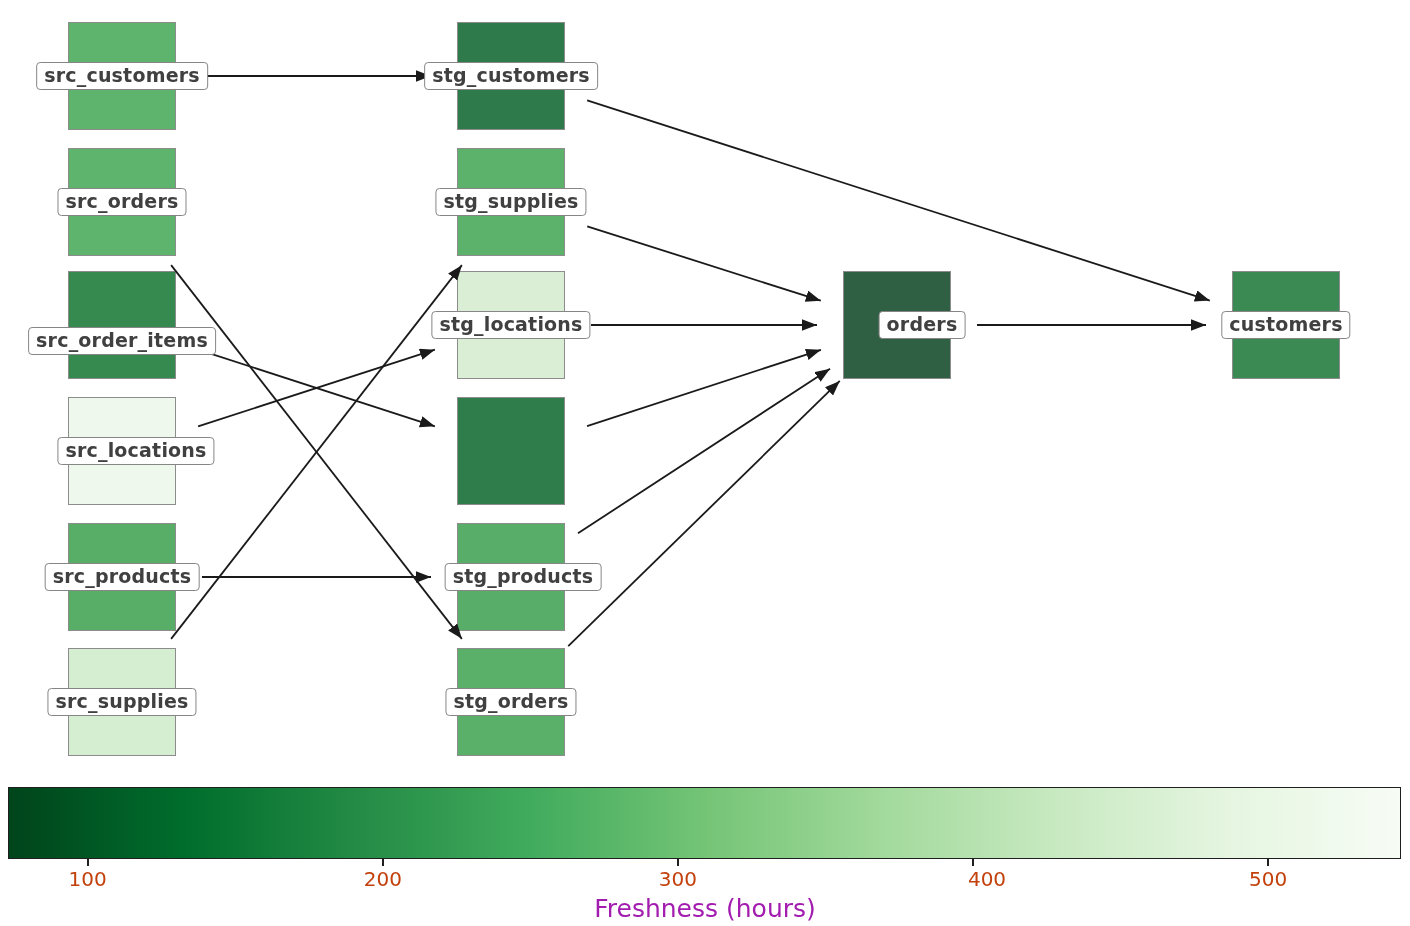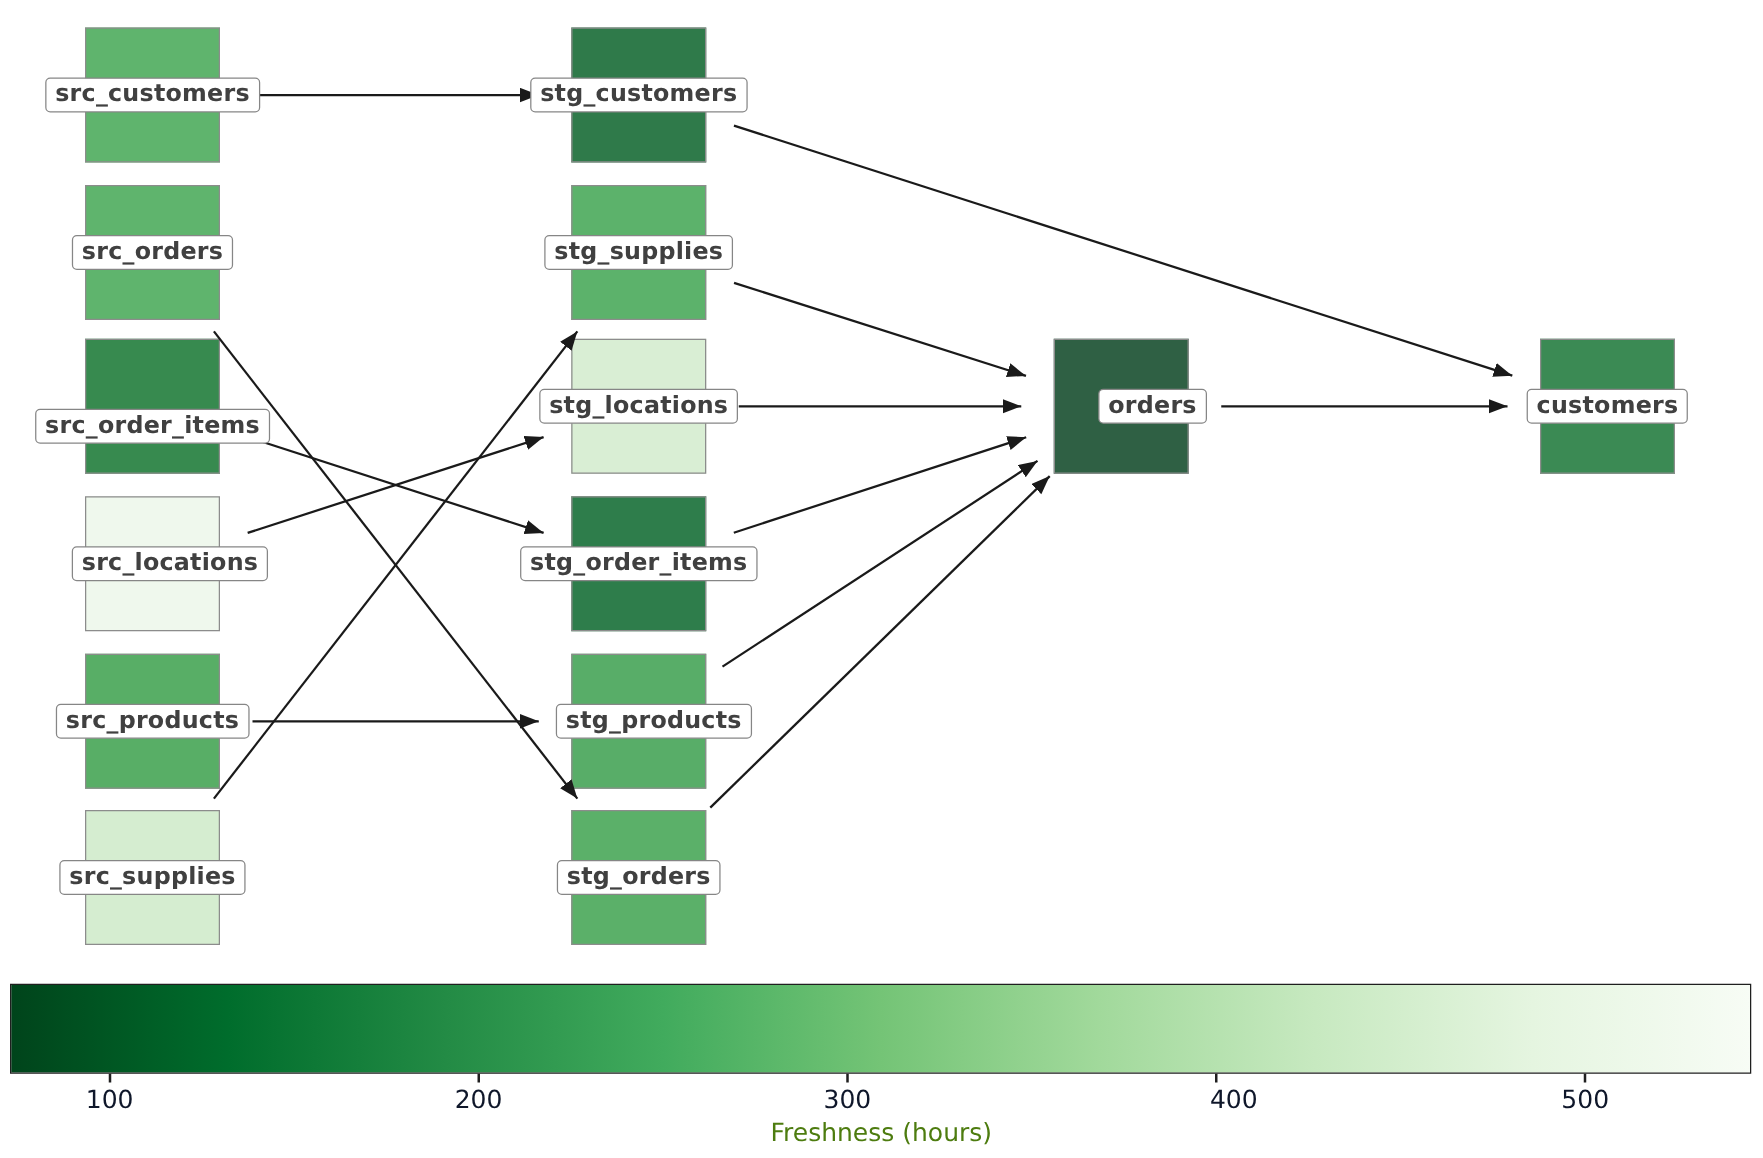--- a/index.html
+++ b/index.html
@@ -9,23 +9,23 @@
   #edge-svg{position:absolute;left:0;top:0;}
   .node-box{position:absolute;width:108px;height:108px;border:1.5px solid #8c8c8c;box-sizing:border-box;}
   .node-label{position:absolute;transform:translate(-50%,-50%);background:#ffffff;
       border:1.5px solid #868686;border-radius:4px;padding:1px 7px 2px 7px;
       font-weight:bold;font-size:19px;line-height:23px;color:#404040;white-space:nowrap;
       letter-spacing:0.2px;}
   #cbar{position:absolute;left:8px;top:787px;width:1393px;height:72px;
       border:1.5px solid #1f1f1f;box-sizing:border-box;}
   .cbar-tick{position:absolute;top:859px;width:2px;height:7px;background:#1f1f1f;}
   .cbar-ticklabel{position:absolute;top:867px;transform:translateX(-50%);
-      font-size:20px;color:#0f172a;}
+      font-size:20px;color:#c2410c;}
   #cbar-title{position:absolute;left:705px;top:894px;transform:translateX(-50%);
-      font-size:20px;color:#4d7c0f;}
+      font-size:25px;color:#a21caf;}
   .edge-line{stroke:#1a1a1a;stroke-width:1.8px;fill:none;}
 </style>
 </head>
 <body>
 
 <div id="figure">
   <div id="boxes">
       <div class="node-box" style="left: 68px; top: 22px; background: rgb(95, 180, 109);"></div>
       <div class="node-box" style="left: 68px; top: 148px; background: rgb(95, 180, 109);"></div>
       <div class="node-box" style="left: 68px; top: 271px; background: rgb(55, 138, 79);"></div>
@@ -66,21 +66,20 @@
   <div id="labels">
       <div class="node-label" style="left: 122px; top: 76px;">src_customers</div>
       <div class="node-label" style="left: 122px; top: 202px;">src_orders</div>
       <div class="node-label" style="left: 122px; top: 325px; margin-top: 16px;">src_order_items</div>
       <div class="node-label" style="left: 136px; top: 451px;">src_locations</div>
       <div class="node-label" style="left: 122px; top: 577px;">src_products</div>
       <div class="node-label" style="left: 122px; top: 702px;">src_supplies</div>
       <div class="node-label" style="left: 511px; top: 76px;">stg_customers</div>
       <div class="node-label" style="left: 511px; top: 202px;">stg_supplies</div>
       <div class="node-label" style="left: 511px; top: 325px; text-align: center;">stg_locations</div>
-      <div class="node-label" style="left: 511px; top: 451px;">stg_order_items</div>
       <div class="node-label" style="left: 523px; top: 577px;">stg_products</div>
       <div class="node-label" style="left: 511px; top: 702px;">stg_orders</div>
       <div class="node-label" style="left: 922px; top: 325px;">orders</div>
       <div class="node-label" style="left: 1286px; top: 325px;">customers</div>
     </div>
 
   <div id="cbar" style="background: linear-gradient(90deg, rgb(0, 68, 27) 0%, rgb(0, 109, 44) 12.5%, rgb(35, 139, 69) 25%, rgb(65, 171, 93) 37.5%, rgb(116, 196, 118) 50%, rgb(161, 217, 155) 62.5%, rgb(199, 233, 192) 75%, rgb(229, 245, 224) 87.5%, rgb(247, 252, 245) 100%);"></div>
   <div id="cbar-ticks">
       <div class="cbar-tick" style="left: 86.6843px;"></div>
       <div class="cbar-ticklabel" style="left: 87.6843px;">100</div>

